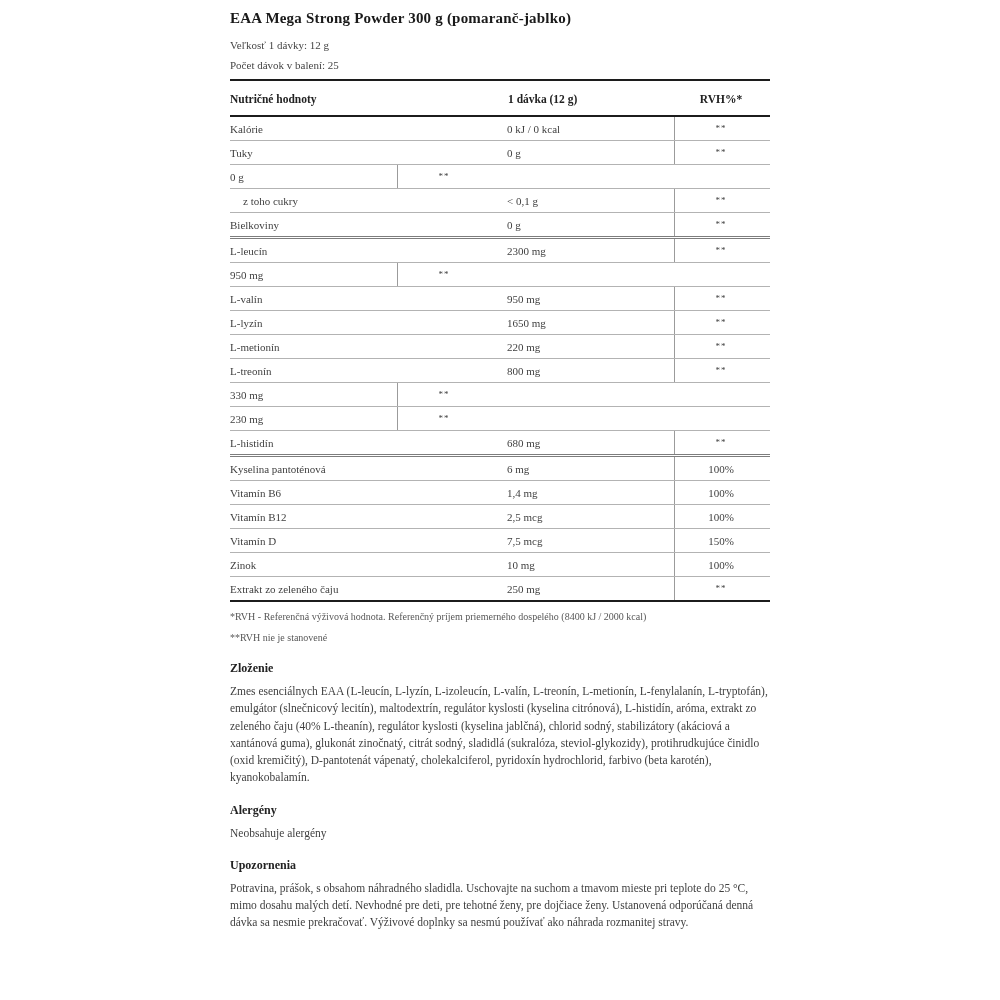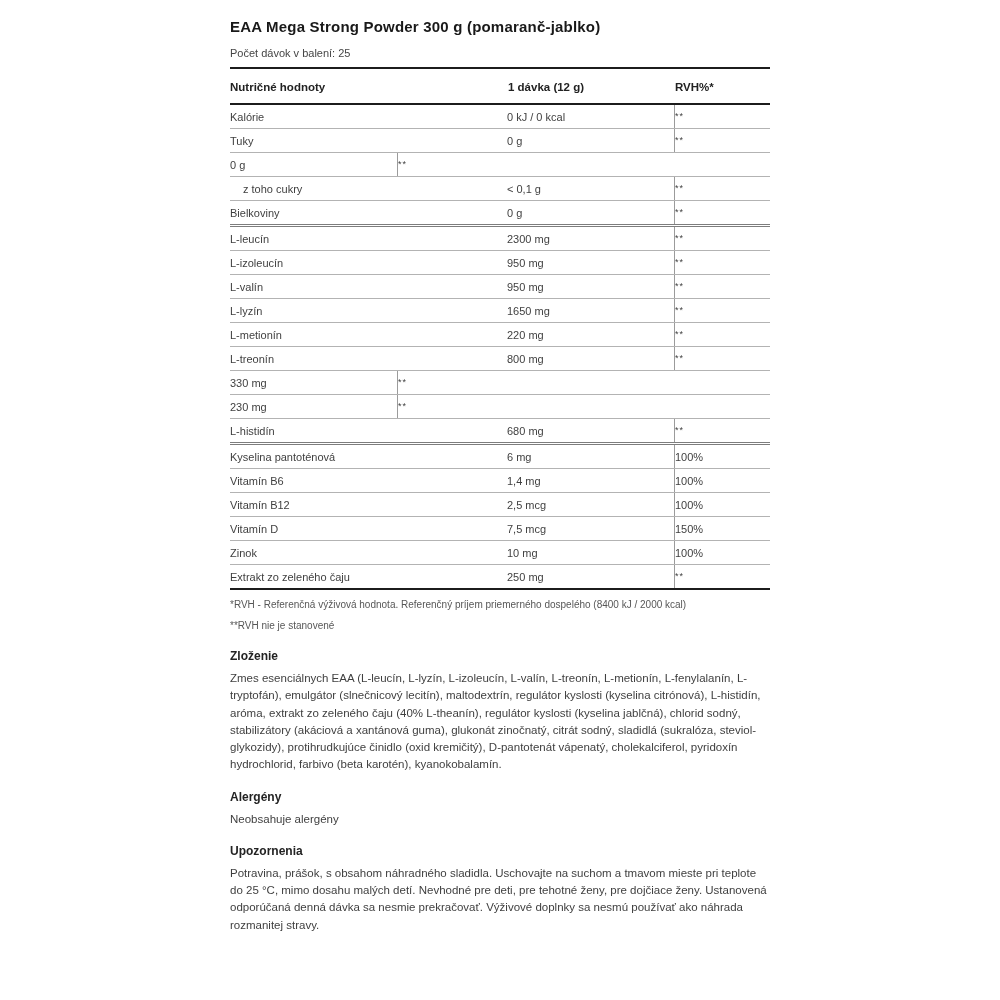--- a/index.html
+++ b/index.html
@@ -4,21 +4,21 @@
 <style>
   html,body { margin:0; padding:0; }
   body {
     width:1000px; height:1000px;
     background:#ffffff;
     font-family:"Liberation Sans", sans-serif;
     color:#3d3d3d;
     position:relative;
     overflow:hidden;
   }
-  .doc { position:absolute; left:230px; top:14px; width:540px; }
+  .doc { position:absolute; left:230px; top:6px; width:540px;font-family:Liberation Serif, serif; }
 
   .title {
     font-size:15px; font-weight:bold; color:#191919;
     margin:4px 0 12px 0; letter-spacing:0.2px;
   }
   .meta { font-size:11px; color:#454545; margin:0 0 8px 0; }
 
   .table { border-top:2px solid #1c1c1c; margin-top:5px; }
   .thead {
     display:flex; align-items:baseline;
@@ -31,35 +31,36 @@
     border-bottom:1px solid #b3b3b3;
     font-size:11px; color:#3f3f3f;
   }
   .row.group-end { border-bottom:3px double #7d7d7d; }
   .row.table-end { border-bottom:2px solid #1c1c1c; }
 
   .c-label { flex:1; padding:6px 0 5px 0; }
   .c-label.indent { padding-left:13px; }
   .c-value { width:158px; text-align:left; padding:6px 9px 5px 0; }
   .row .c-value { border-right:1px solid #9b9b9b; }
-  .c-rvh { width:92px; text-align:left; padding:6px 3px 5px 0; }
+  .c-rvh { width:92px; text-align:center; padding:6px 3px 5px 0; }
   .c-rvh.stars { font-size:9px; letter-spacing:1px; position:relative; top:-2px; }
 
   .footnotes { margin-top:8px; max-width:512px; }
   .footnotes p { font-size:10px; color:#575757; line-height:1.45; margin:4px 0 6px 0; }
 
   .sec-heading { font-size:12px; font-weight:bold; color:#232323; margin:16px 0 7px 0; }
   .sec-body { font-size:11.5px; line-height:1.5; margin:0 0 4px 0; color:#3f3f3f; }
 </style>
 </head>
 <body>
 
 <div class="doc">
 
   <div class="title">EAA Mega Strong Powder 300 g (pomaranč-jablko)</div>
+  <div class="meta">Veľkosť 1 dávky: 12 g</div>
   <div class="meta">Počet dávok v balení: 25</div>
 
   <div class="table">
     <div class="thead">
       <div class="c-label">Nutričné hodnoty</div>
       <div class="c-value">1 dávka (12 g)</div>
       <div class="c-rvh">RVH%*</div>
     </div>
     <div id="table-body">
         <div class="row">
@@ -85,21 +86,20 @@
           <div class="c-label">Bielkoviny</div>
           <div class="c-value">0 g</div>
           <div class="c-rvh stars">**</div>
         </div>
         <div class="row">
           <div class="c-label">L-leucín</div>
           <div class="c-value">2300 mg</div>
           <div class="c-rvh stars">**</div>
         </div>
         <div class="row">
-          <div class="c-label">L-izoleucín</div>
           <div class="c-value">950 mg</div>
           <div class="c-rvh stars">**</div>
         </div>
         <div class="row">
           <div class="c-label">L-valín</div>
           <div class="c-value">950 mg</div>
           <div class="c-rvh stars">**</div>
         </div>
         <div class="row">
           <div class="c-label">L-lyzín</div>

